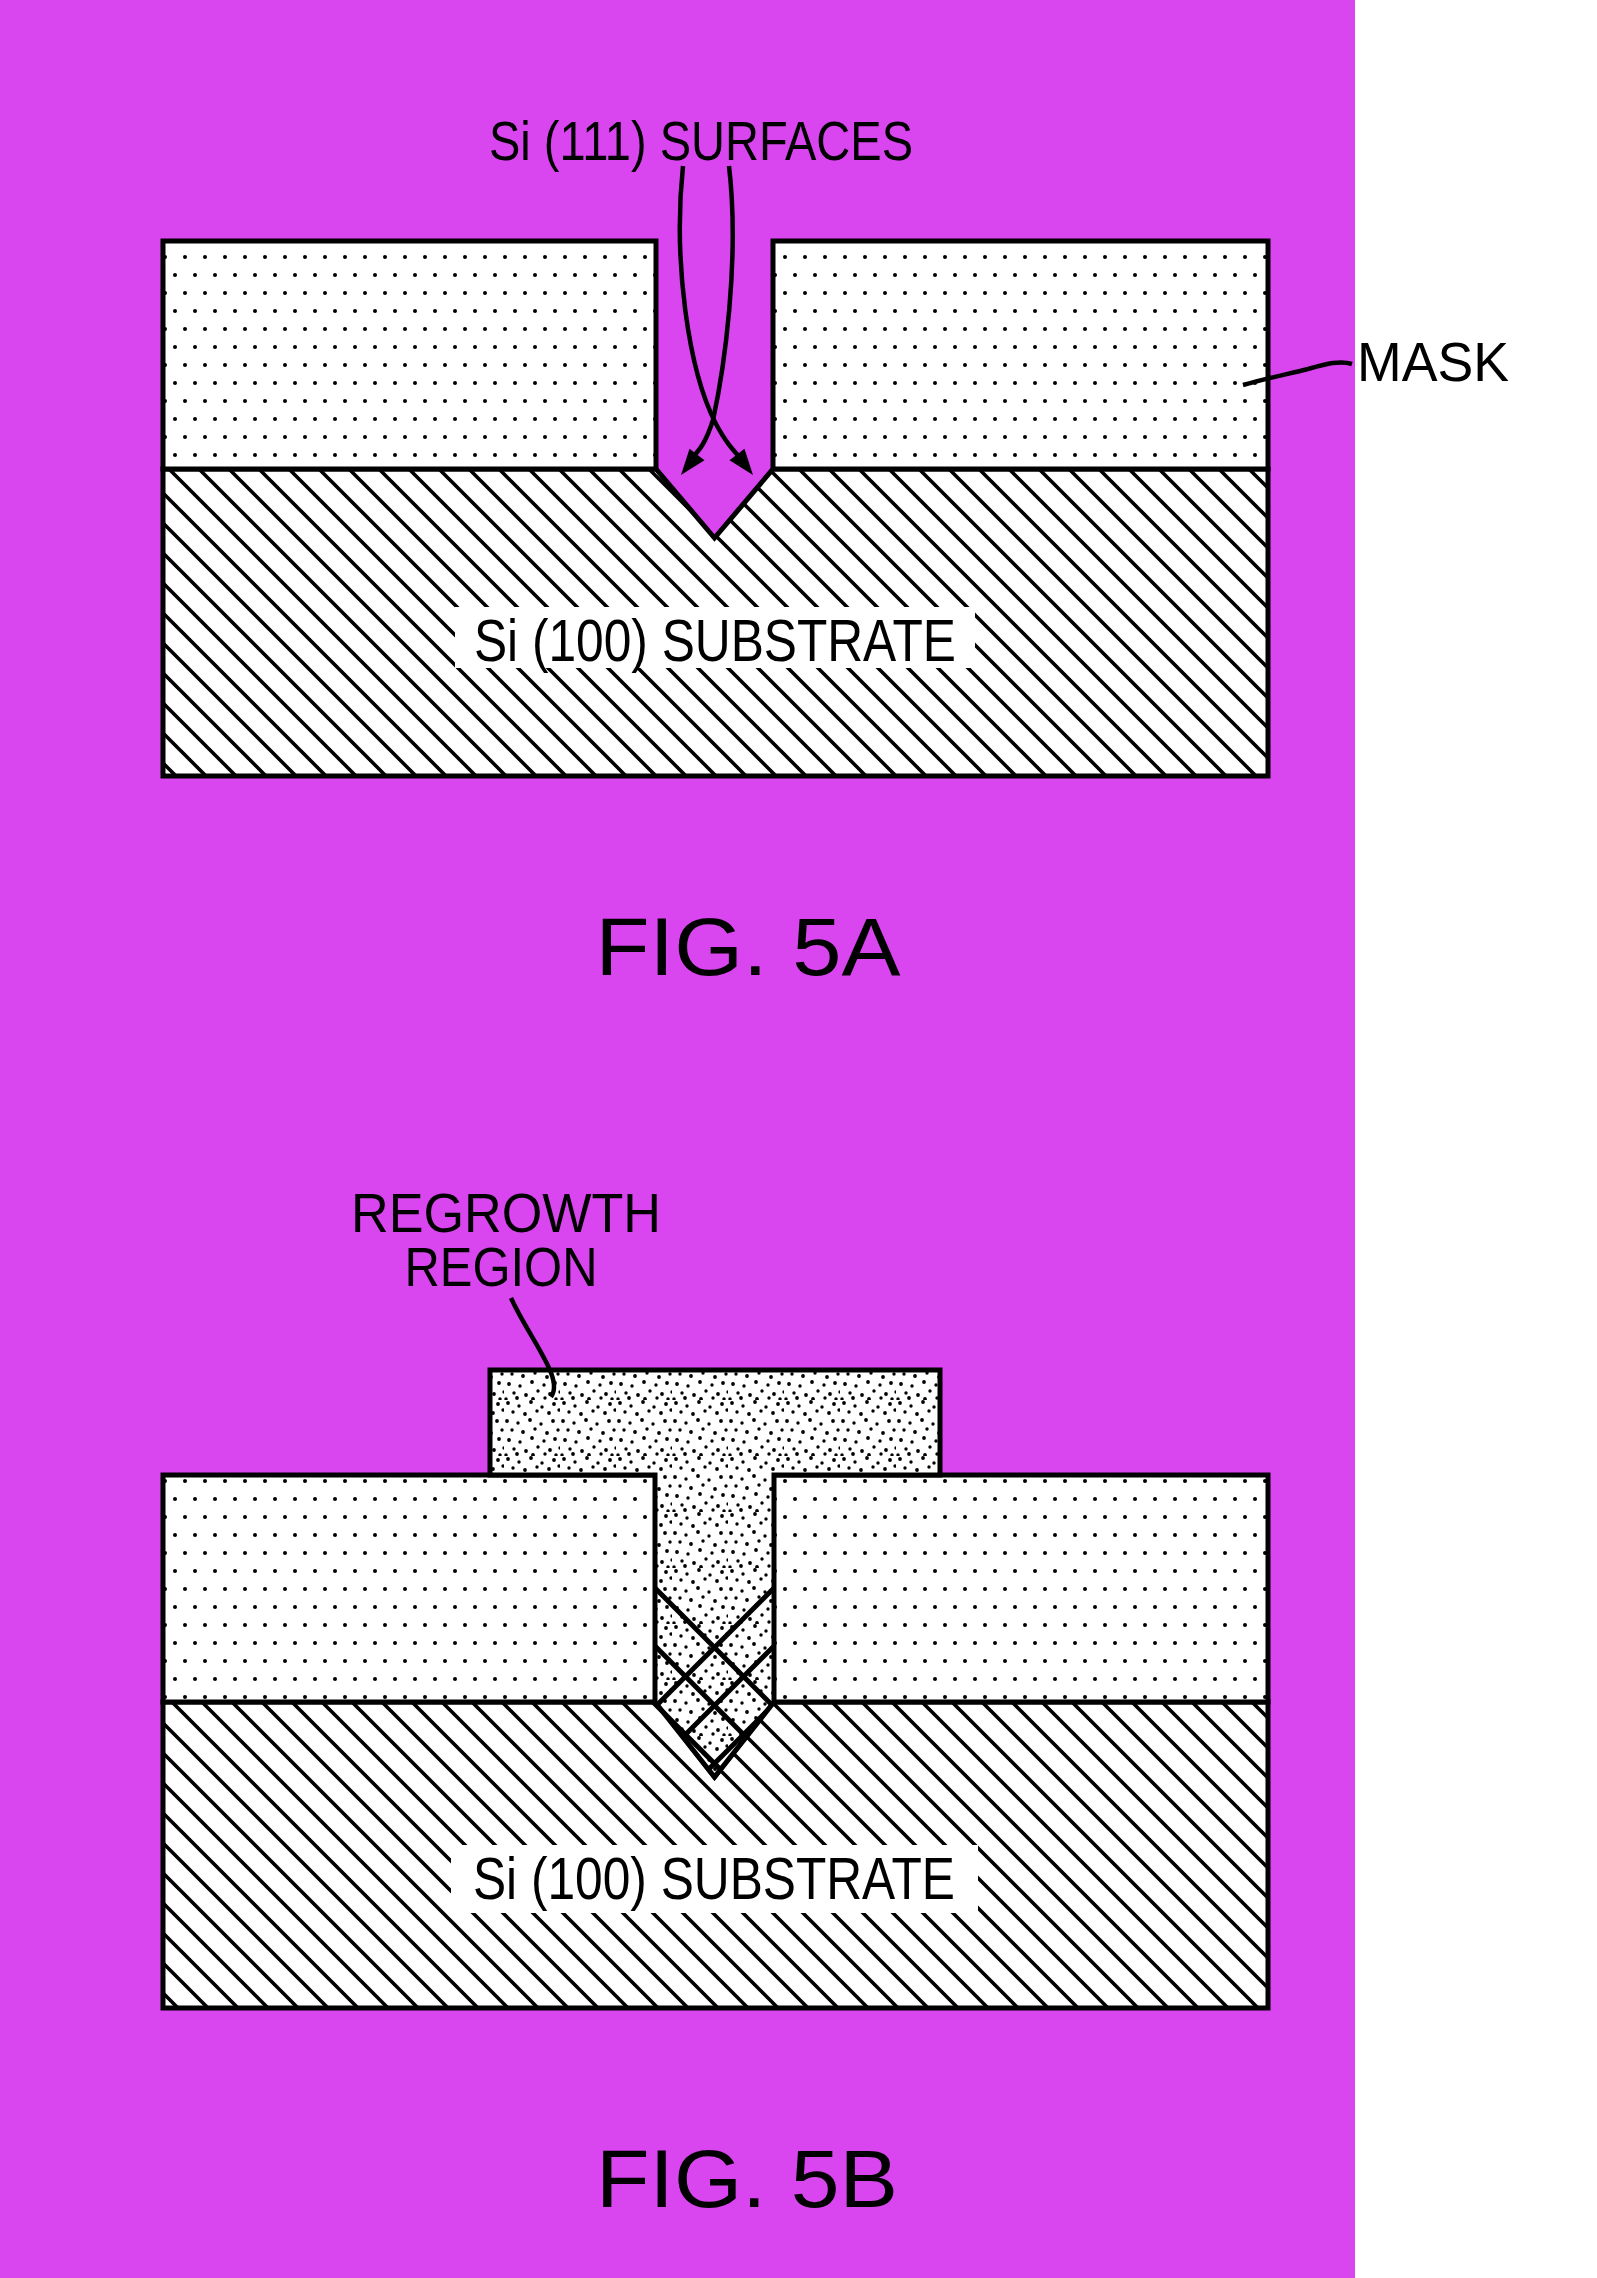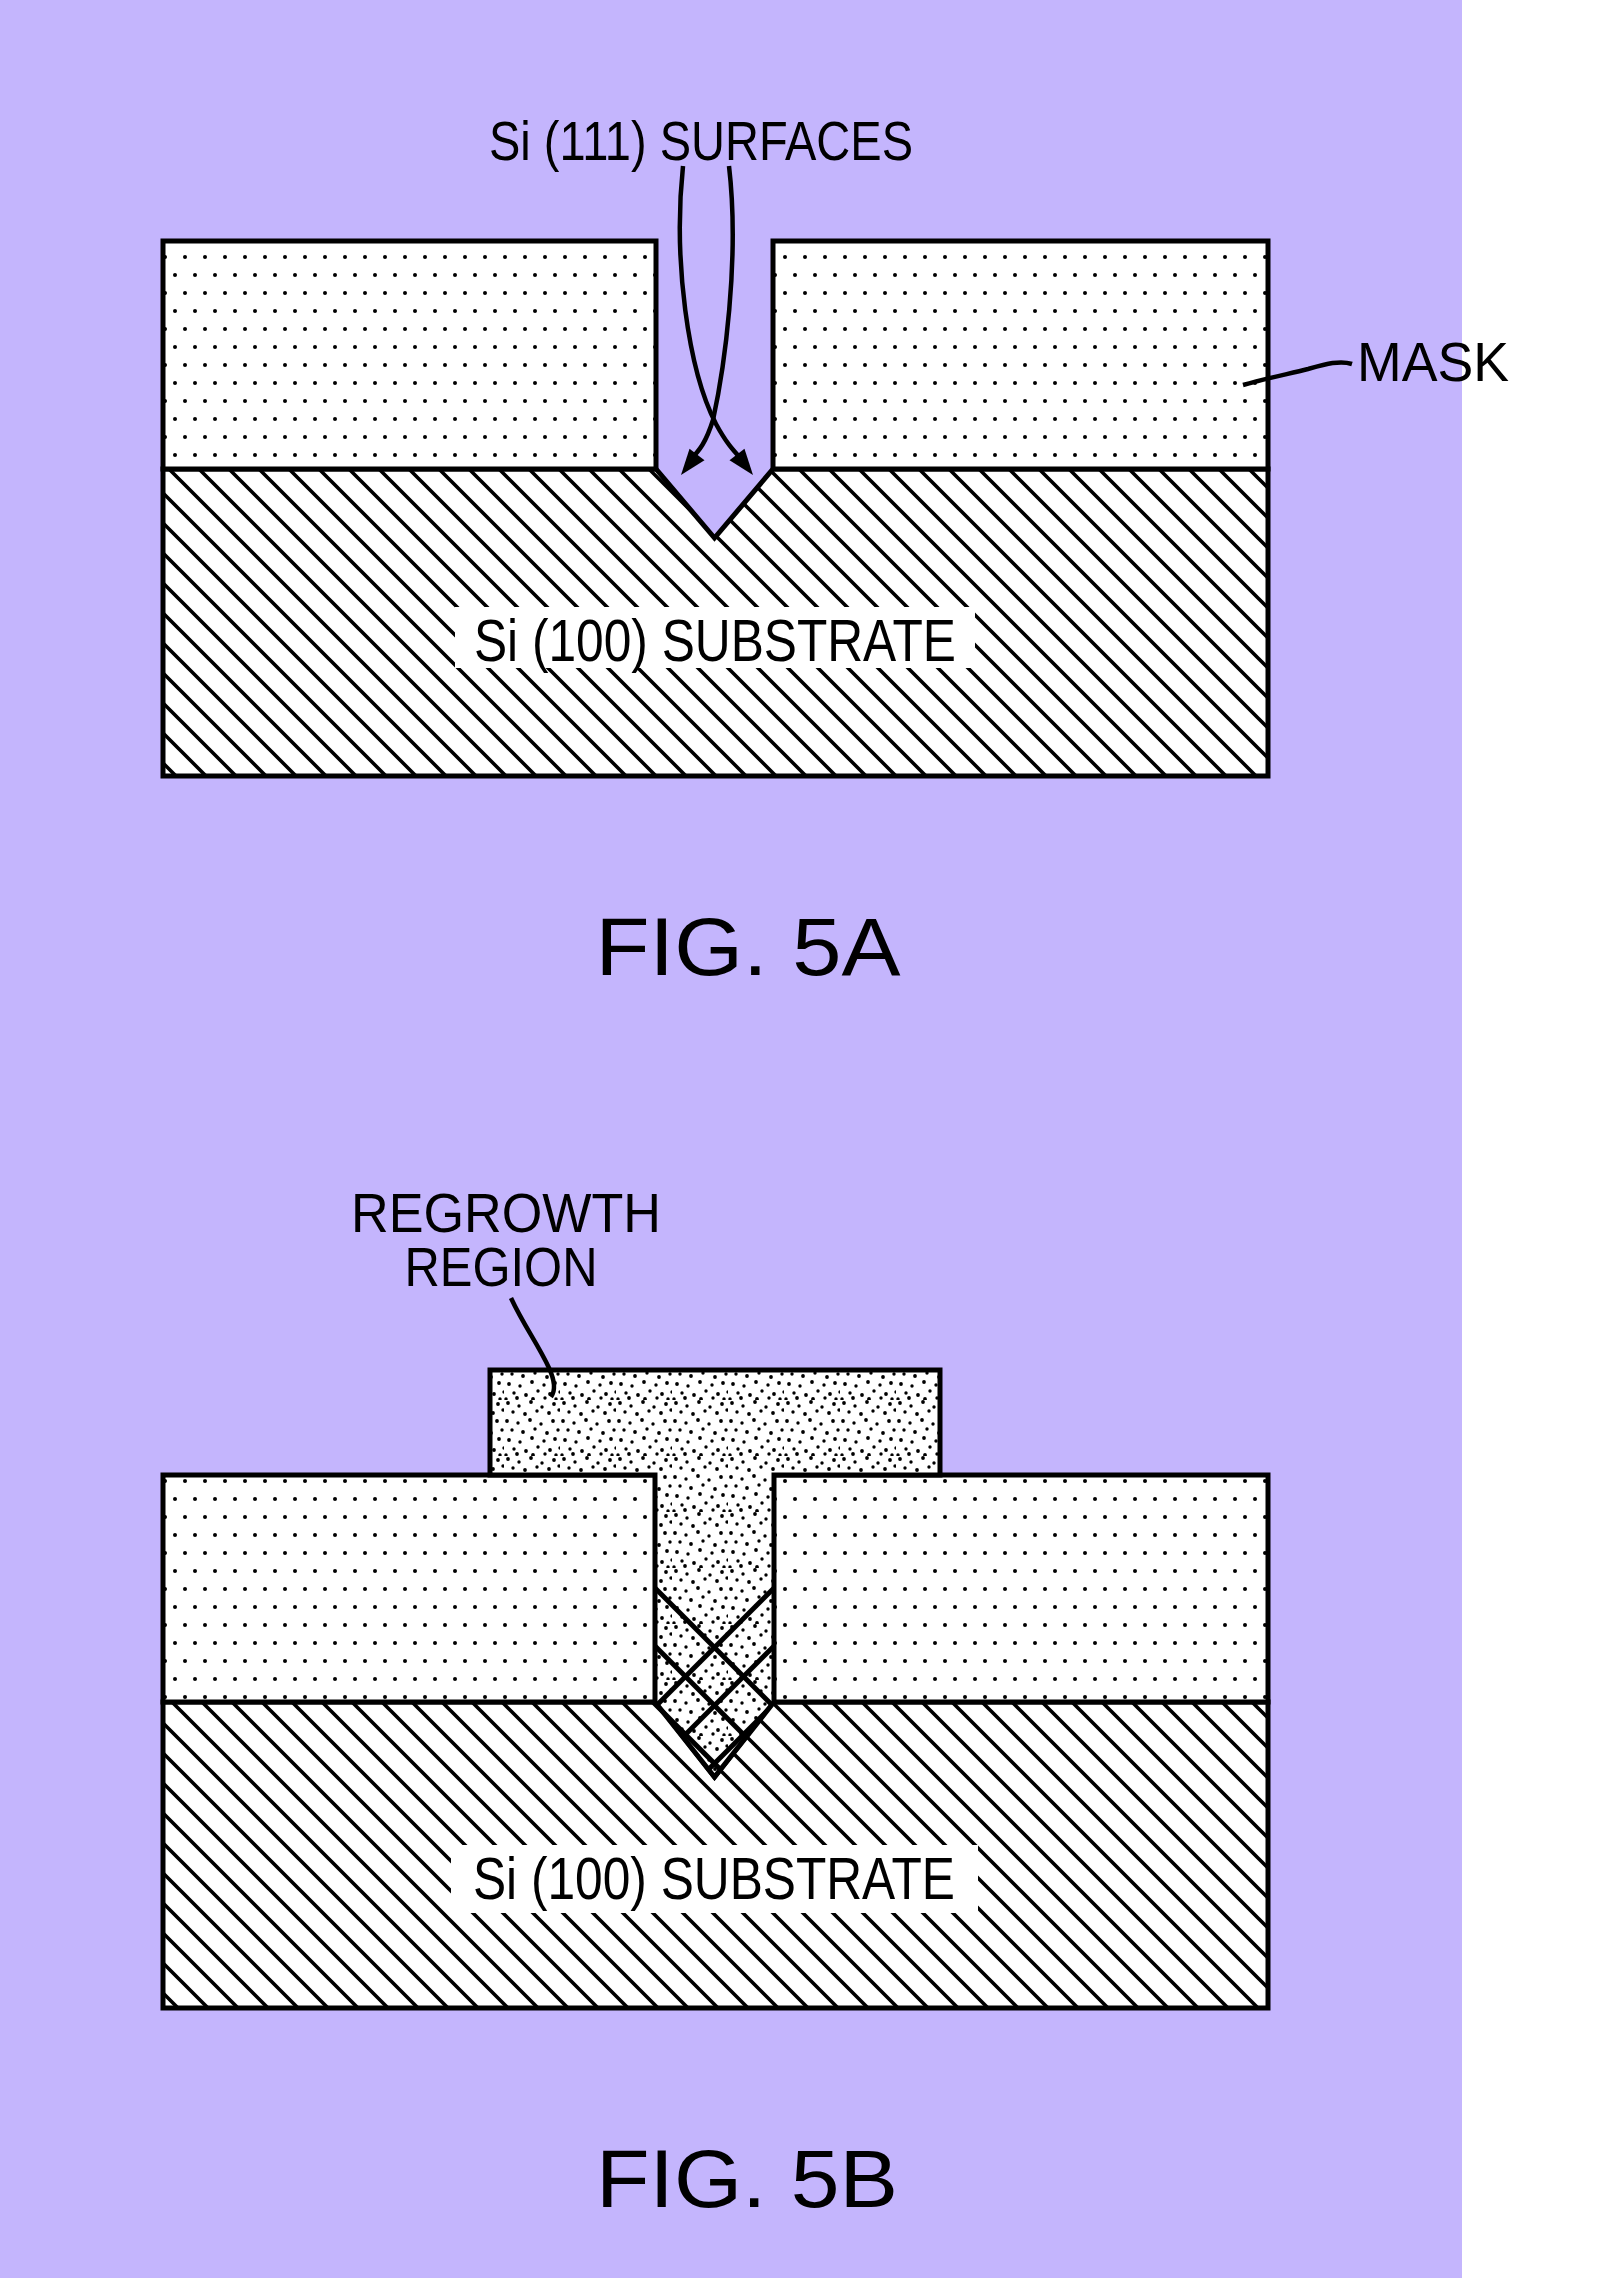--- a/index.html
+++ b/index.html
@@ -1,23 +1,23 @@
 <!DOCTYPE html>
 <html><head>
 <meta charset="utf-8">
 <style>
   html, body {
     margin: 0;
     padding: 0;
     background: #ffffff;
   }
   .page {
-    width: 1462px;
+    width: 1355px;
     height: 2278px;
-    background: #c4b5fd;
+    background: #d946ef;
     position: relative;
   }
   svg { display: block; }
   text {
     font-family: "Liberation Sans", sans-serif;
     fill: #000000;
   }
   .lbl  { font-size: 55px; }
   .sub  { font-size: 60px; }
   .cap  { font-size: 82px; }

